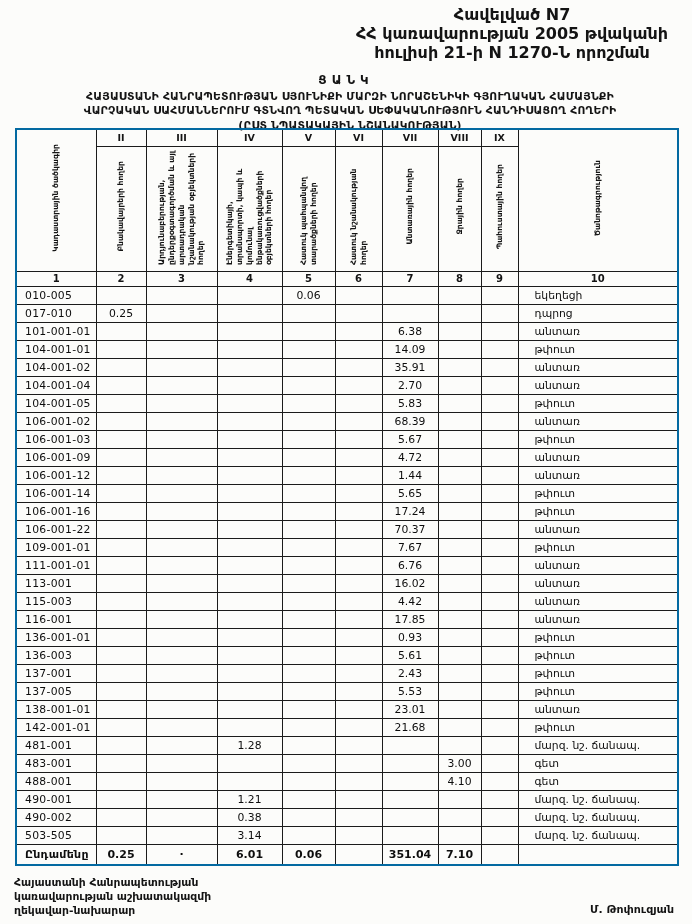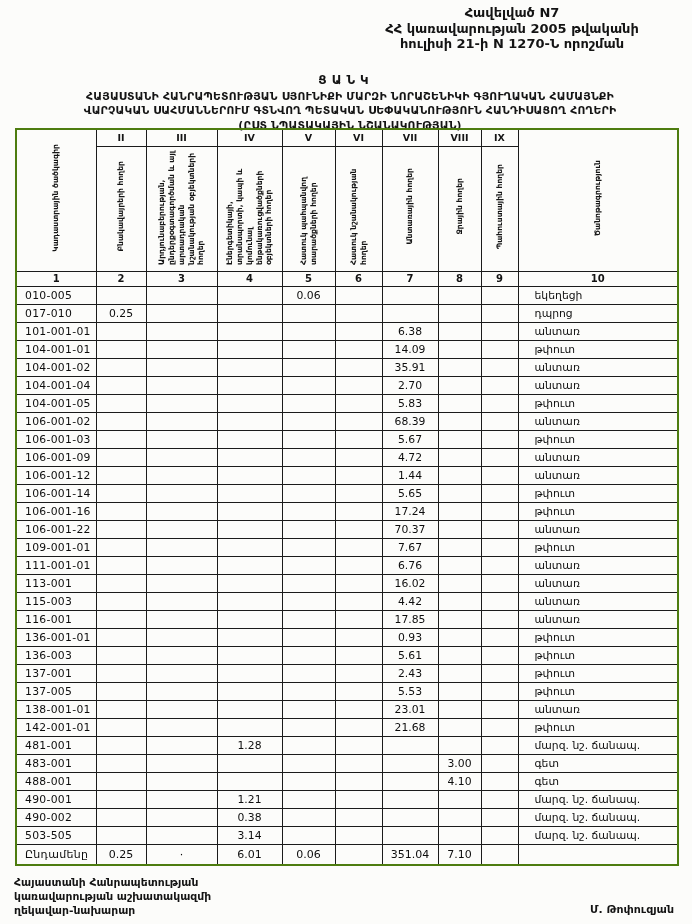--- a/index.html
+++ b/index.html
@@ -6,33 +6,33 @@
   html,body { width:692px; height:924px; }
   body {
     position:relative;
     background:#fcfcfa;
     font-family:"DejaVu Sans", sans-serif;
     color:#141414;
     overflow:hidden;
   }
   .hdr-right {
     position:absolute; top:5px; left:336px; width:352px;
-    text-align:center; font-size:13px; font-weight:bold; line-height:1.2;
+    text-align:center; font-size:16px; font-weight:bold; line-height:1.2;
   }
   .title-block {
     position:absolute; top:45px; left:0; width:692px;
     text-align:center; font-weight:bold;
   }
   .title-main { font-size:12px; letter-spacing:5px; margin-bottom:3px;margin-top:28px; }
   .title-line { font-size:10.8px; line-height:1.32; letter-spacing:0.2px;margin-left:8px; }
 
   table.land {
     position:absolute; left:15px; top:128px; width:662px;
     border-collapse:collapse; table-layout:fixed;
-    border:2px solid #4d7c0f;
+    border:2px solid #0369a1;
   }
   table.land th, table.land td {
     border:1px solid #1b1b1b;
     overflow:hidden;
   }
   th.roman { height:17px; font-size:9.5px; font-weight:bold; text-align:center; vertical-align:middle; }
   th.vert  { vertical-align:middle; text-align:center; padding:2px 1px; height:122px; }
   th.vert.tall { height:139px; }
   th.vert span {
     display:inline-block;
@@ -42,21 +42,21 @@
     max-height:116px;
     text-align:left;
   }
   th.vert.tall span { max-height:132px; }
   th.colnum { height:15px; font-size:10px; font-weight:bold; text-align:center; vertical-align:middle; background:#fcfcfa; }
 
   table.land td { height:18px; font-size:10.8px; vertical-align:middle; color:#0d0d0d; }
   td.code { text-align:left; padding-left:8px; letter-spacing:0.3px; }
   td.num  { text-align:center; }
   td.note { text-align:left; padding-left:16px; font-size:10.5px; }
-  tr.totals td { height:21px; font-weight:normal; font-size:11px; }
+  tr.totals td { height:21px; font-weight:bold; font-size:11px; }
 
   .footer-left {
     position:absolute; left:14px; top:876px;
     font-size:10.8px; font-weight:bold; line-height:1.3;
   }
   .signature {
     position:absolute; right:18px; top:903px;
     font-size:11px; font-weight:bold;
   }
 </style>

